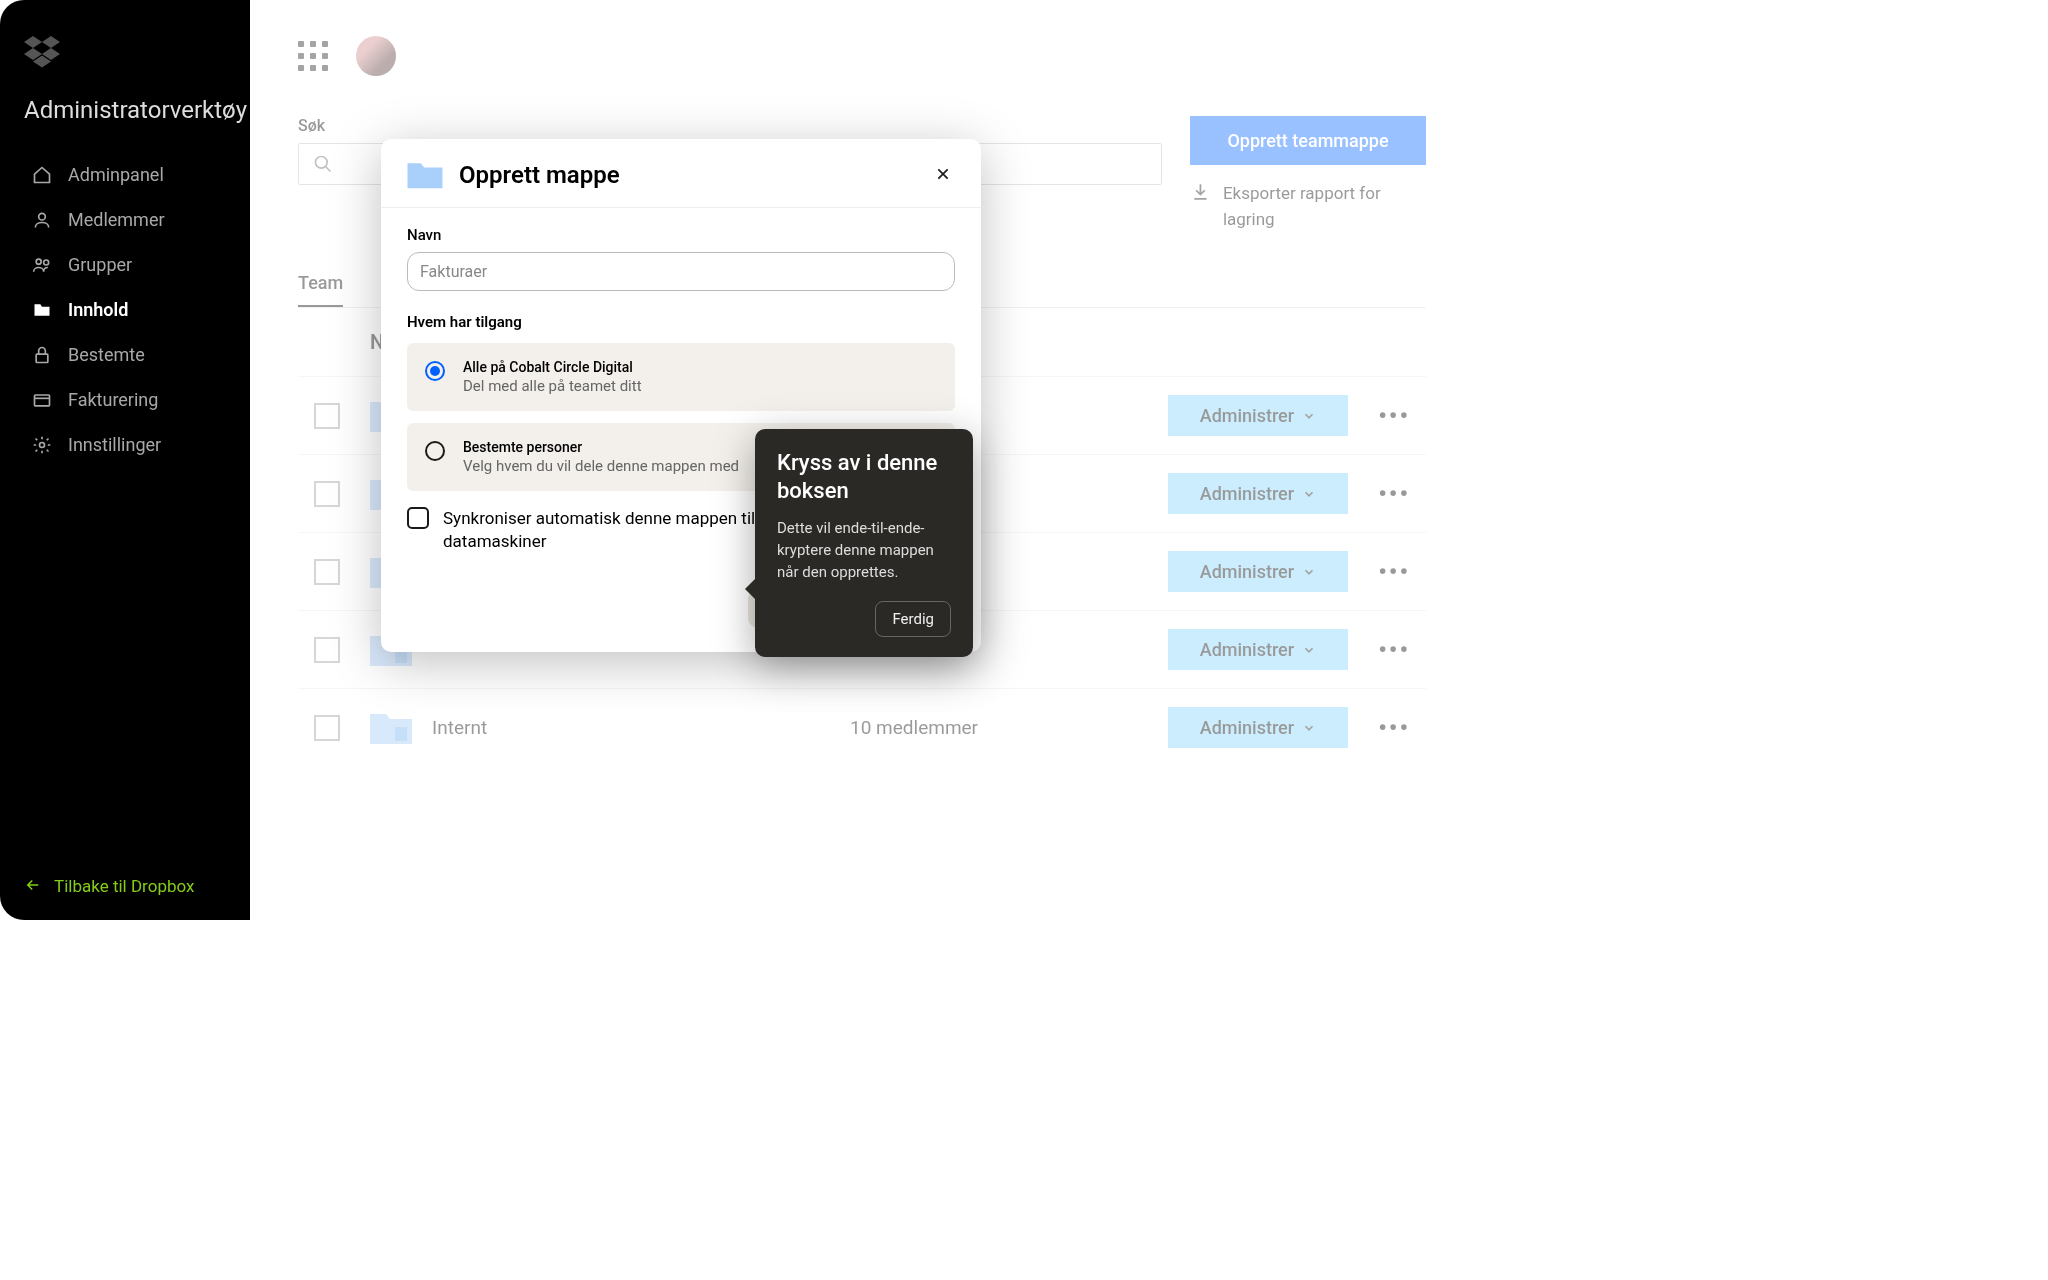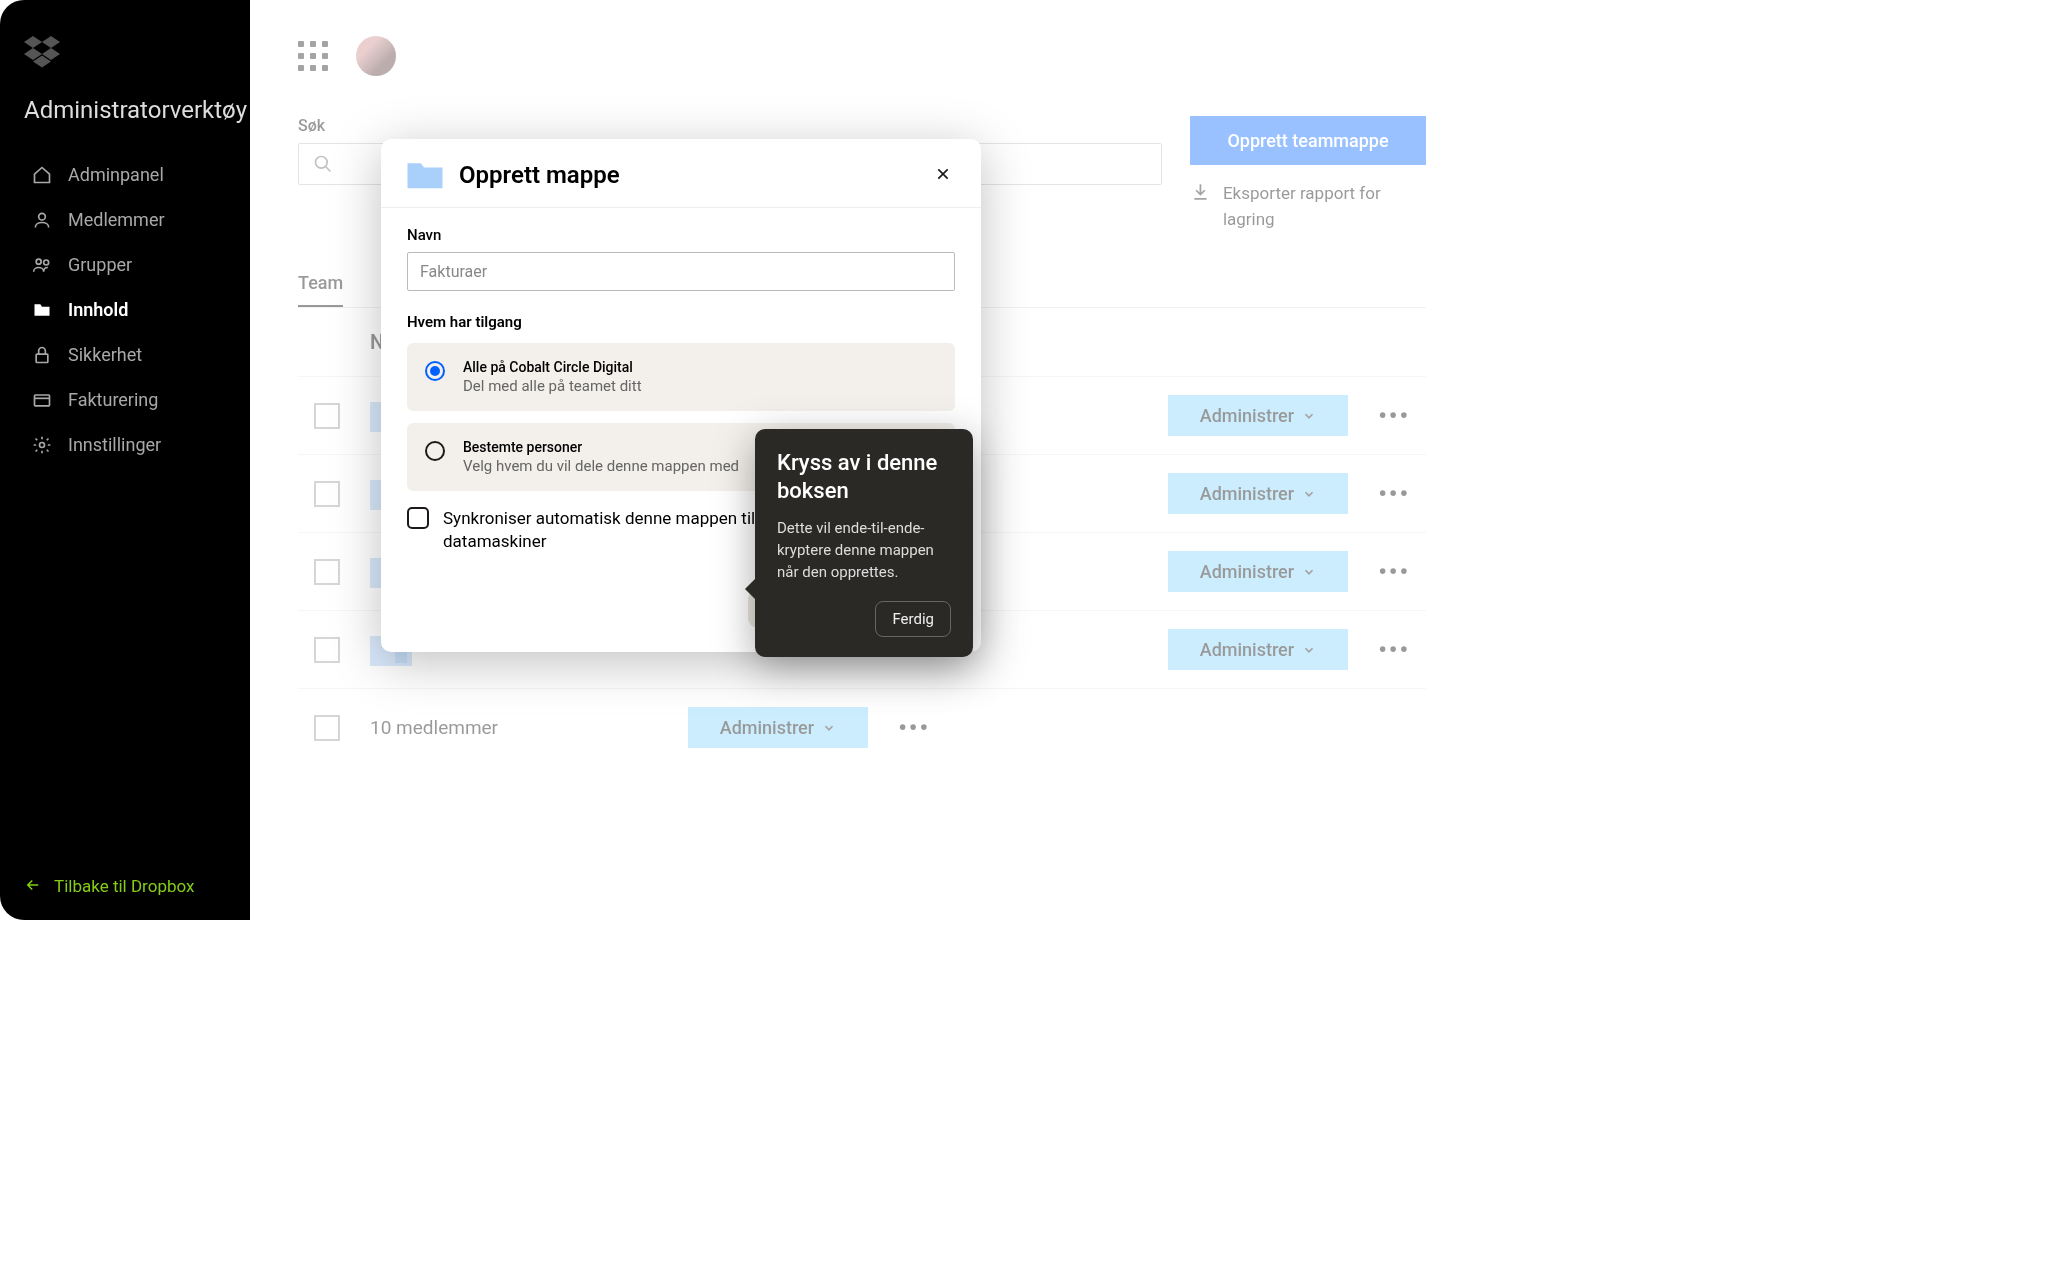--- a/index.html
+++ b/index.html
@@ -57,21 +57,21 @@
 .overlay { position: absolute; inset: 0; background: rgba(255,255,255,0.6); }
 
 
 .modal { position: absolute; left: 381px; top: 139px; width: 600px; background: #fff; border-radius: 10px; box-shadow: 0 10px 50px rgba(0,0,0,0.25); z-index: 10; }
 .modal-head { display: flex; align-items: center; gap: 16px; padding: 20px 26px 16px; border-bottom: 1px solid #eee; }
 .modal-head .folder-icon { width: 36px; height: 30px; }
 .modal-title { font-size: 24px; font-weight: 600; flex: 1; }
 .close-x { background: none; border: none; font-size: 20px; cursor: pointer; padding: 4px; }
 .modal-body { padding: 18px 26px 8px; }
 .field-label { font-size: 15px; font-weight: 500; margin-bottom: 8px; display: block; }
-.text-input { width: 100%; border: 1px solid #bbb; border-radius: 2px; padding: 9px 12px; font-size: 16px; color: #888; }
+.text-input { width: 100%; border: 1px solid #bbb; border-radius: 12px; padding: 9px 12px; font-size: 16px; color: #888; }
 .section-label { font-size: 15px; font-weight: 600; margin: 22px 0 12px; }
 .radio-card { background: #f3f0eb; border-radius: 6px; padding: 16px 18px; margin-bottom: 12px; display: flex; gap: 18px; align-items: flex-start; cursor: pointer; }
 .radio-outer { width: 20px; height: 20px; border: 2px solid #1e1919; border-radius: 50%; display: flex; align-items: center; justify-content: center; margin-top: 2px; flex-shrink: 0; }
 .radio-outer.sel { border-color: #0061fe; }
 .radio-outer.sel::after { content: ""; width: 10px; height: 10px; background: #0061fe; border-radius: 50%; }
 .radio-title { font-size: 14px; font-weight: 500; }
 .radio-sub { font-size: 15px; color: #666; margin-top: 2px; }
 
 .check-row { display: flex; align-items: flex-start; gap: 14px; margin: 16px 0 8px; cursor: pointer; }
 .check-box { width: 22px; height: 22px; border: 2px solid #1e1919; border-radius: 5px; flex-shrink: 0; display: flex; align-items: center; justify-content: center; }
@@ -128,21 +128,21 @@
         <svg viewBox="0 0 24 24" fill="currentColor">
             <path d="M3 5h7l2 3h9v11H3z"></path>
           </svg>
         <span>Innhold</span>
       </div>
       <div class="nav-item">
         <svg viewBox="0 0 24 24" fill="none" stroke="currentColor" stroke-width="2">
             <rect x="5" y="11" width="14" height="10" rx="1"></rect>
             <path d="M8 11V7a4 4 0 018 0v4"></path>
           </svg>
-        <span>Sikkerhet</span>
+        <span>Bestemte</span>
       </div>
       <div class="nav-item">
         <svg viewBox="0 0 24 24" fill="none" stroke="currentColor" stroke-width="2">
             <rect x="3" y="6" width="18" height="13" rx="1"></rect>
             <path d="M3 10h18"></path>
           </svg>
         <span>Fakturering</span>
       </div>
       <div class="nav-item">
         <svg viewBox="0 0 24 24" fill="none" stroke="currentColor" stroke-width="2">
@@ -296,20 +296,27 @@
               <path d="M6 9l6 6 6-6"></path>
             </svg>
           </button>
         <button class="more-btn">•••</button>
       </div>
     </div>
     <div class="row">
       <div class="col-check">
           <div class="checkbox"></div>
         </div>
+      <div class="col-name">
+        <svg class="folder-icon" viewBox="0 0 42 36">
+            <path fill="#a1c9f7" d="M0 4h16l4 5h22v25H0z"></path>
+            <rect fill="#71b0ee" x="25" y="17" width="12" height="14"></rect>
+          </svg>
+        <span>Internt</span>
+      </div>
       <div class="col-members">10 medlemmer</div>
       <div class="col-actions">
         <button class="manage-btn">
             <span>Administrer</span>
             <svg width="14" height="14" viewBox="0 0 24 24" fill="none" stroke="#1e1919" stroke-width="3">
               <path d="M6 9l6 6 6-6"></path>
             </svg>
           </button>
         <button class="more-btn">•••</button>
       </div>

